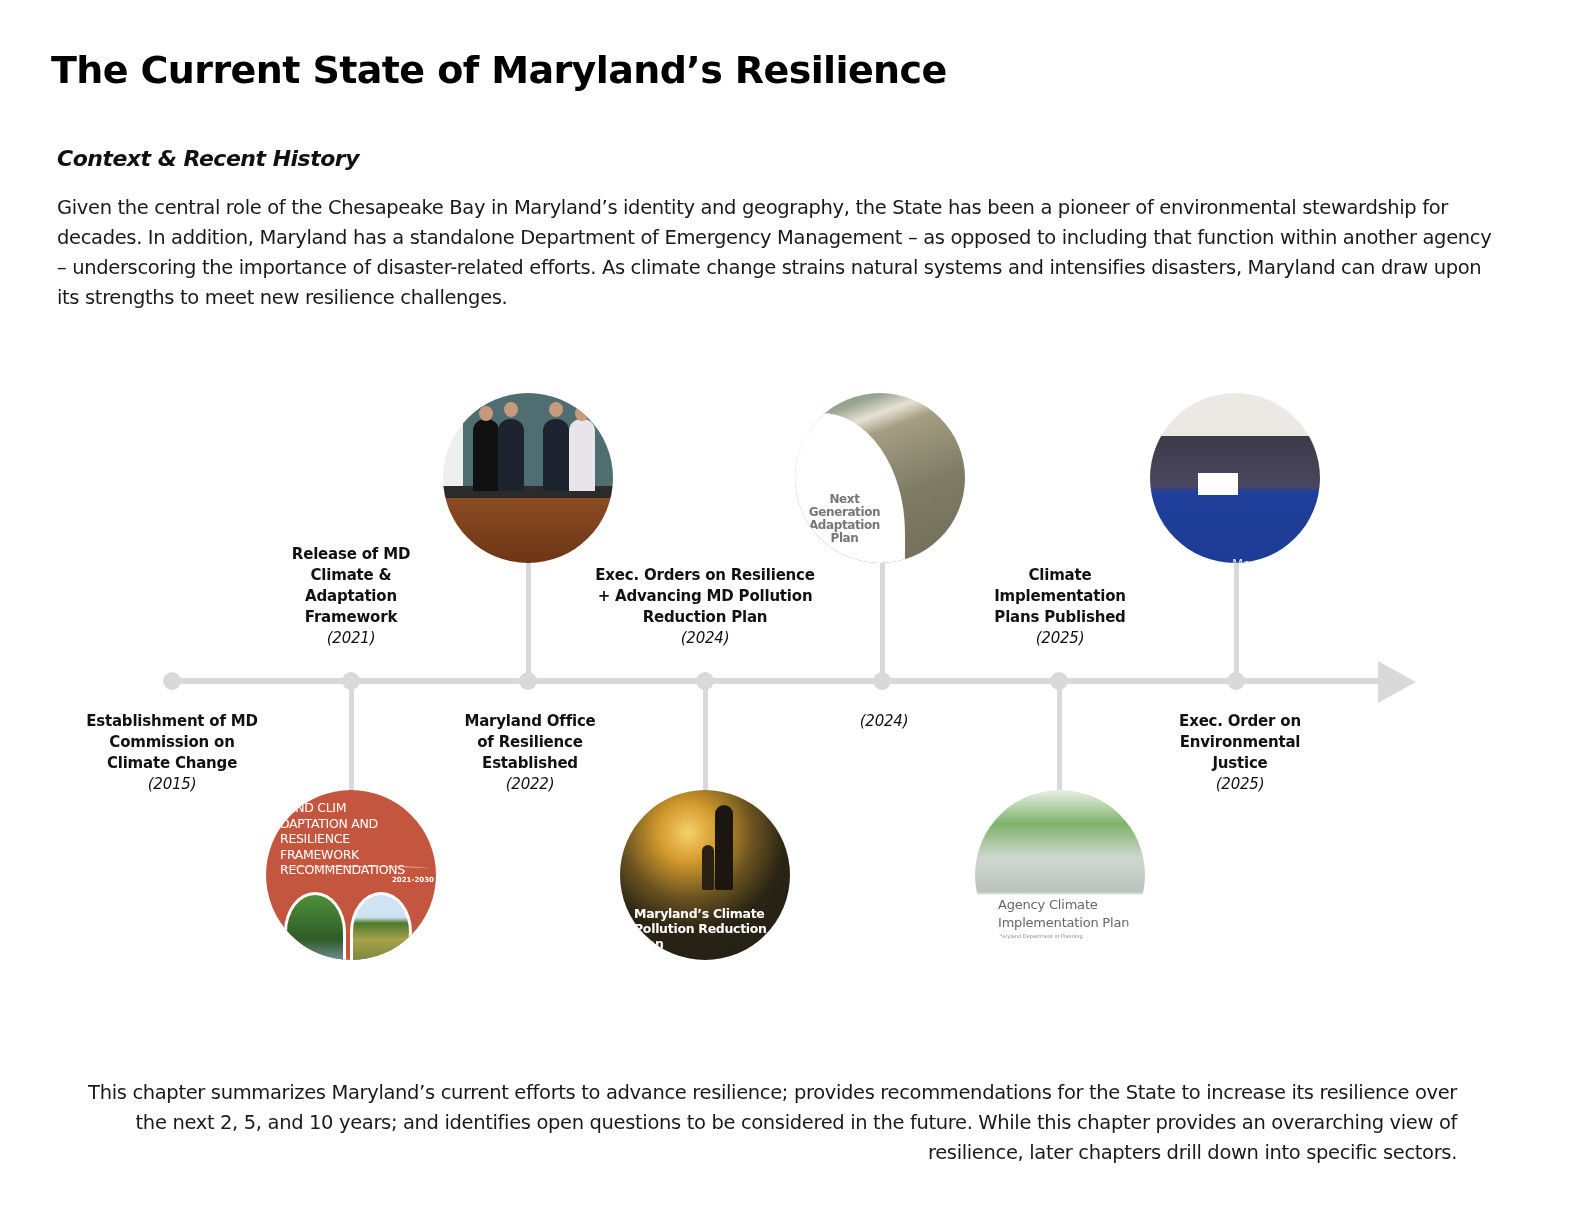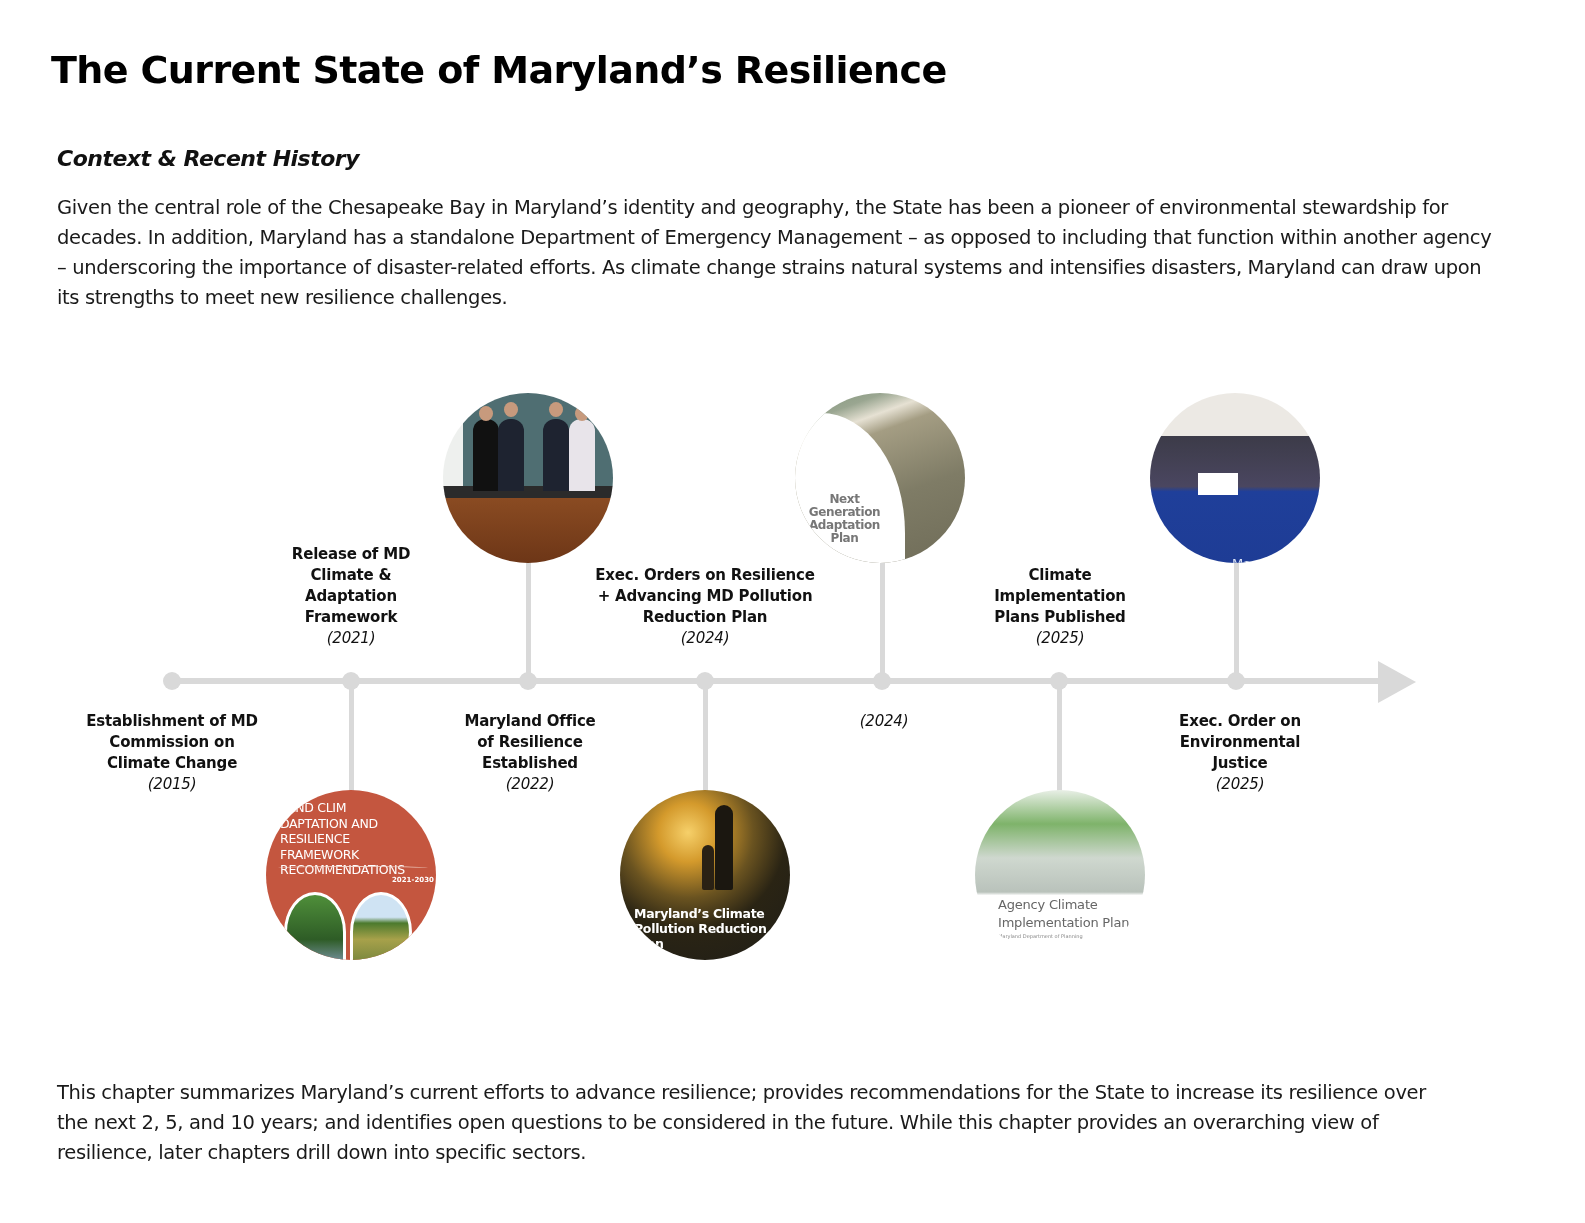--- a/index.html
+++ b/index.html
@@ -15,21 +15,21 @@
       position: absolute; left: 57px; top: 146px;
       font-family: "DejaVu Sans", sans-serif; font-style: italic;
       font-size: 22px; letter-spacing: -0.5px; color: #111;
     }
     .para {
       position: absolute; left: 57px;
       font-family: "DejaVu Sans", sans-serif; font-size: 19.5px;
       line-height: 30px; letter-spacing: -0.35px; color: #1a1a1a;
     }
     .para-intro { top: 193px; width: 1440px; }
-    .para-outro { top: 1078px; width: 1400px; }
+    .para-outro { top: 1078px; width: 1400px; text-align: right; }
 
     
     .timeline-line {
       position: absolute; left: 172px; top: 678px; width: 1210px; height: 6px;
       background: #d9d9d9;
     }
     .timeline-arrow {
       position: absolute; left: 1378px; top: 661px; width: 0; height: 0;
       border-top: 21px solid transparent; border-bottom: 21px solid transparent;
       border-left: 38px solid #d9d9d9;

